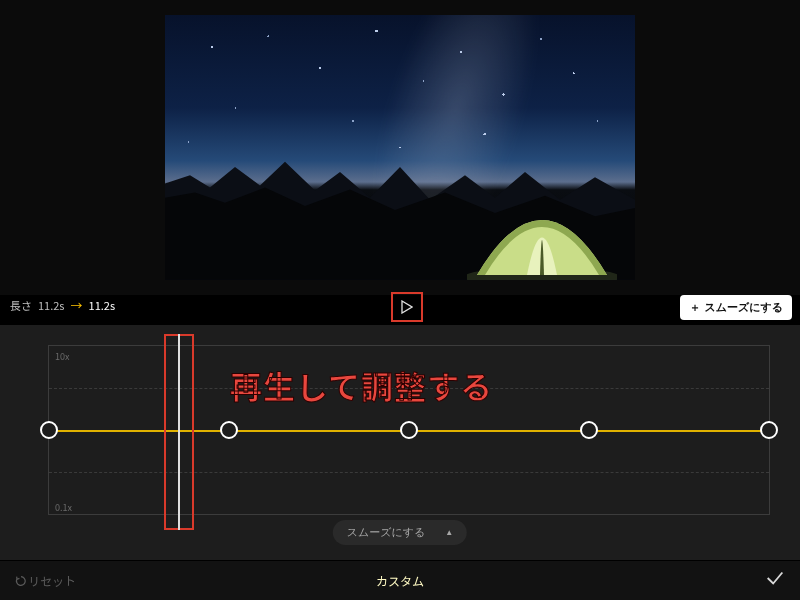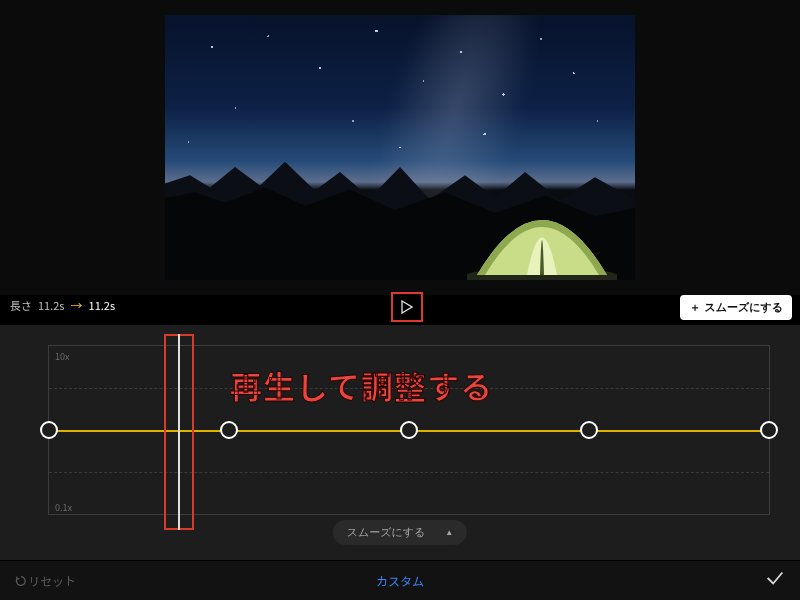--- a/index.html
+++ b/index.html
@@ -207,21 +207,21 @@
   }
   .reset {
     display: flex; align-items: center; 
     color: #5a5a5a;
     font-size: 12px;
     cursor: pointer;
   }
   .reset svg { width: 14px; height: 14px; }
   .mode-label {
     position: absolute; left: 50%; transform: translateX(-50%);
-    font-size: 12px; color: #3b82f6;
+    font-size: 12px; color: #fef9c3;
   }
   .confirm {
     color: #d9d9d9;
     cursor: pointer;
   }
   .confirm svg { width: 22px; height: 22px; }
 </style>
 </head>
 <body>
 

